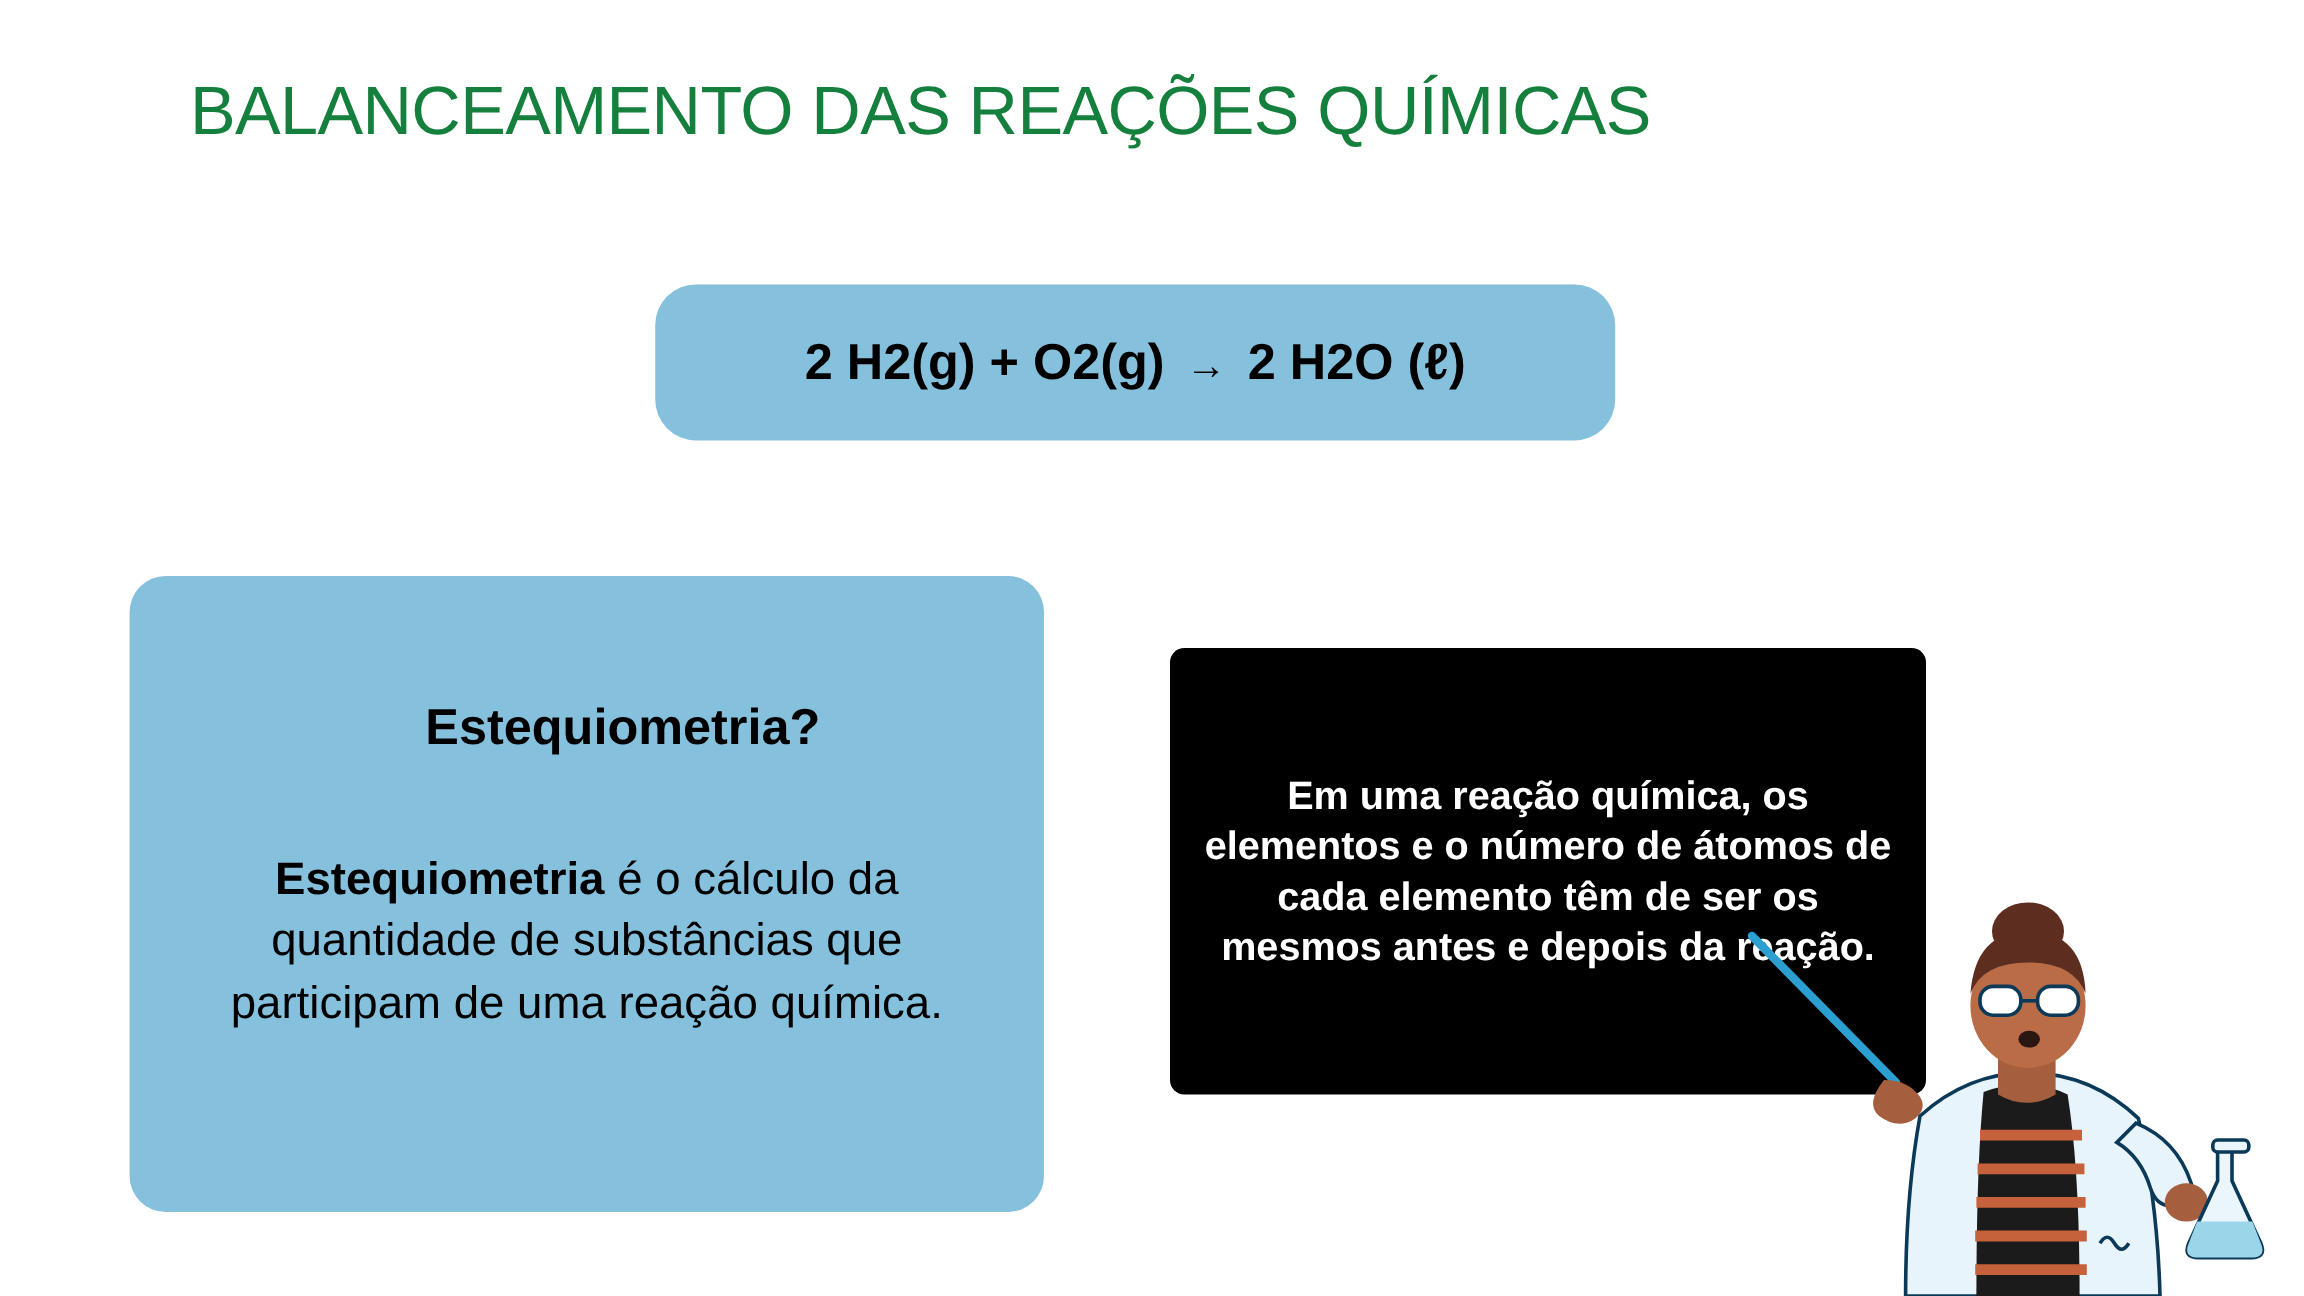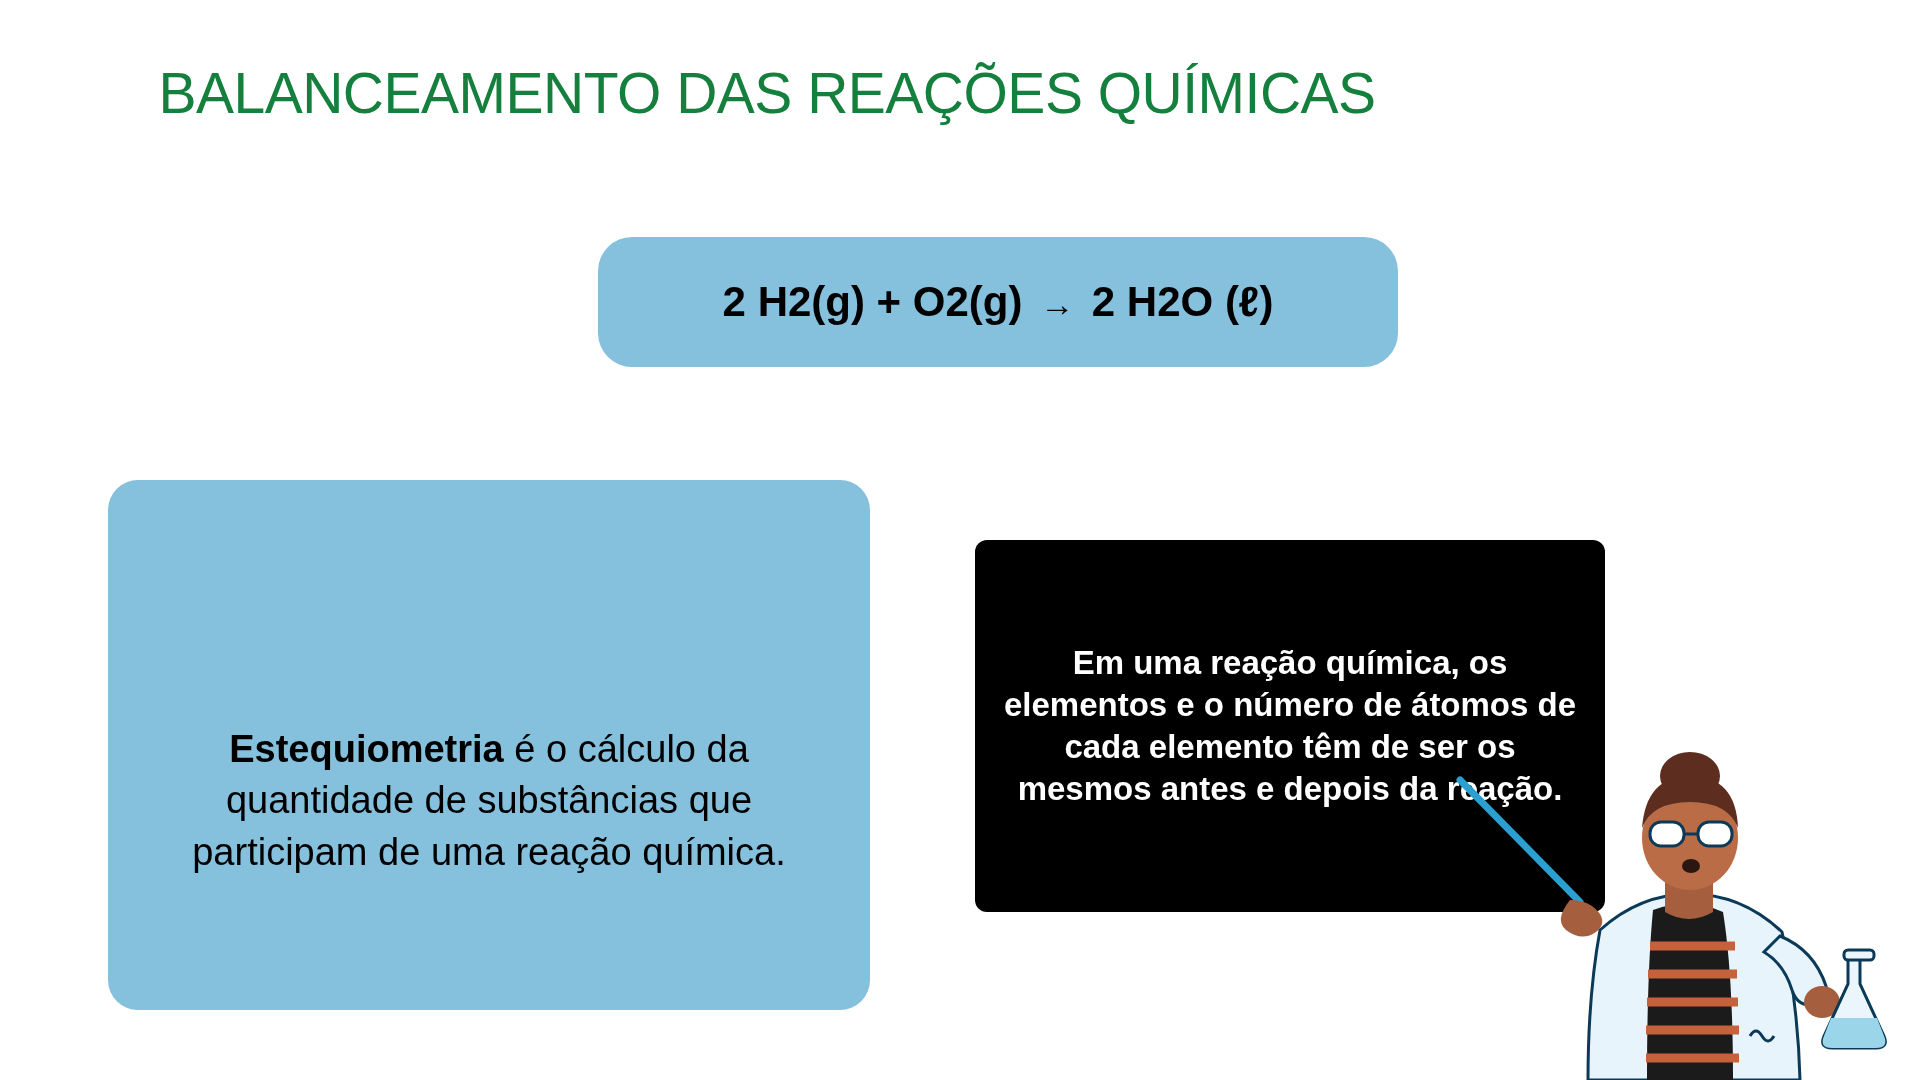--- a/index.html
+++ b/index.html
@@ -27,21 +27,21 @@
     font-weight: normal;
     letter-spacing: -0.5px;
     color: #15803d;
     line-height: 1.1;
   }
 
   
   .equation-pill {
     position: absolute;
     top: 237px;
-    left: 598px;
+    left: 546px;
     width: 800px;
     height: 130px;
     background: #85c0dd;
     border-radius: 34px;
     display: flex;
     align-items: center;
     justify-content: center;
   }
   .equation-text {
     font-size: 42px;
@@ -82,21 +82,21 @@
     width: 762px;
     text-align: center;
     padding-left: 60px;
     box-sizing: border-box;
     font-size: 42px;
     font-weight: bold;
     color: #000000;
   }
   .card-body {
     position: absolute;
-    top: 244px;
+    top: 228px;
     left: 36px;
     width: 690px;
     text-align: center;
     font-size: 38px;
     line-height: 1.35;
     color: #000000;
   }
   .card-body b {
     font-weight: bold;
   }
@@ -140,20 +140,21 @@
 
 <div class="equation-pill">
   <div class="equation-text">
     <span>2 H2(g) + O2(g)</span>
     <span class="arrow">→</span>
     <span>2 H2O (ℓ)</span>
   </div>
 </div>
 
 <div class="blue-card">
+  <div class="card-heading-2">Estequiometria?</div>
   <div class="card-body">
     <b>Estequiometria</b><span> é o cálculo da quantidade de substâncias que participam de uma reação química.</span>
   </div>
 </div>
 
 <div class="black-card">
   <div class="black-card-text">Em uma reação química, os elementos e o número de átomos de cada elemento têm de ser os mesmos antes e depois da reação.</div>
 </div>
 
 <div class="illustration">

